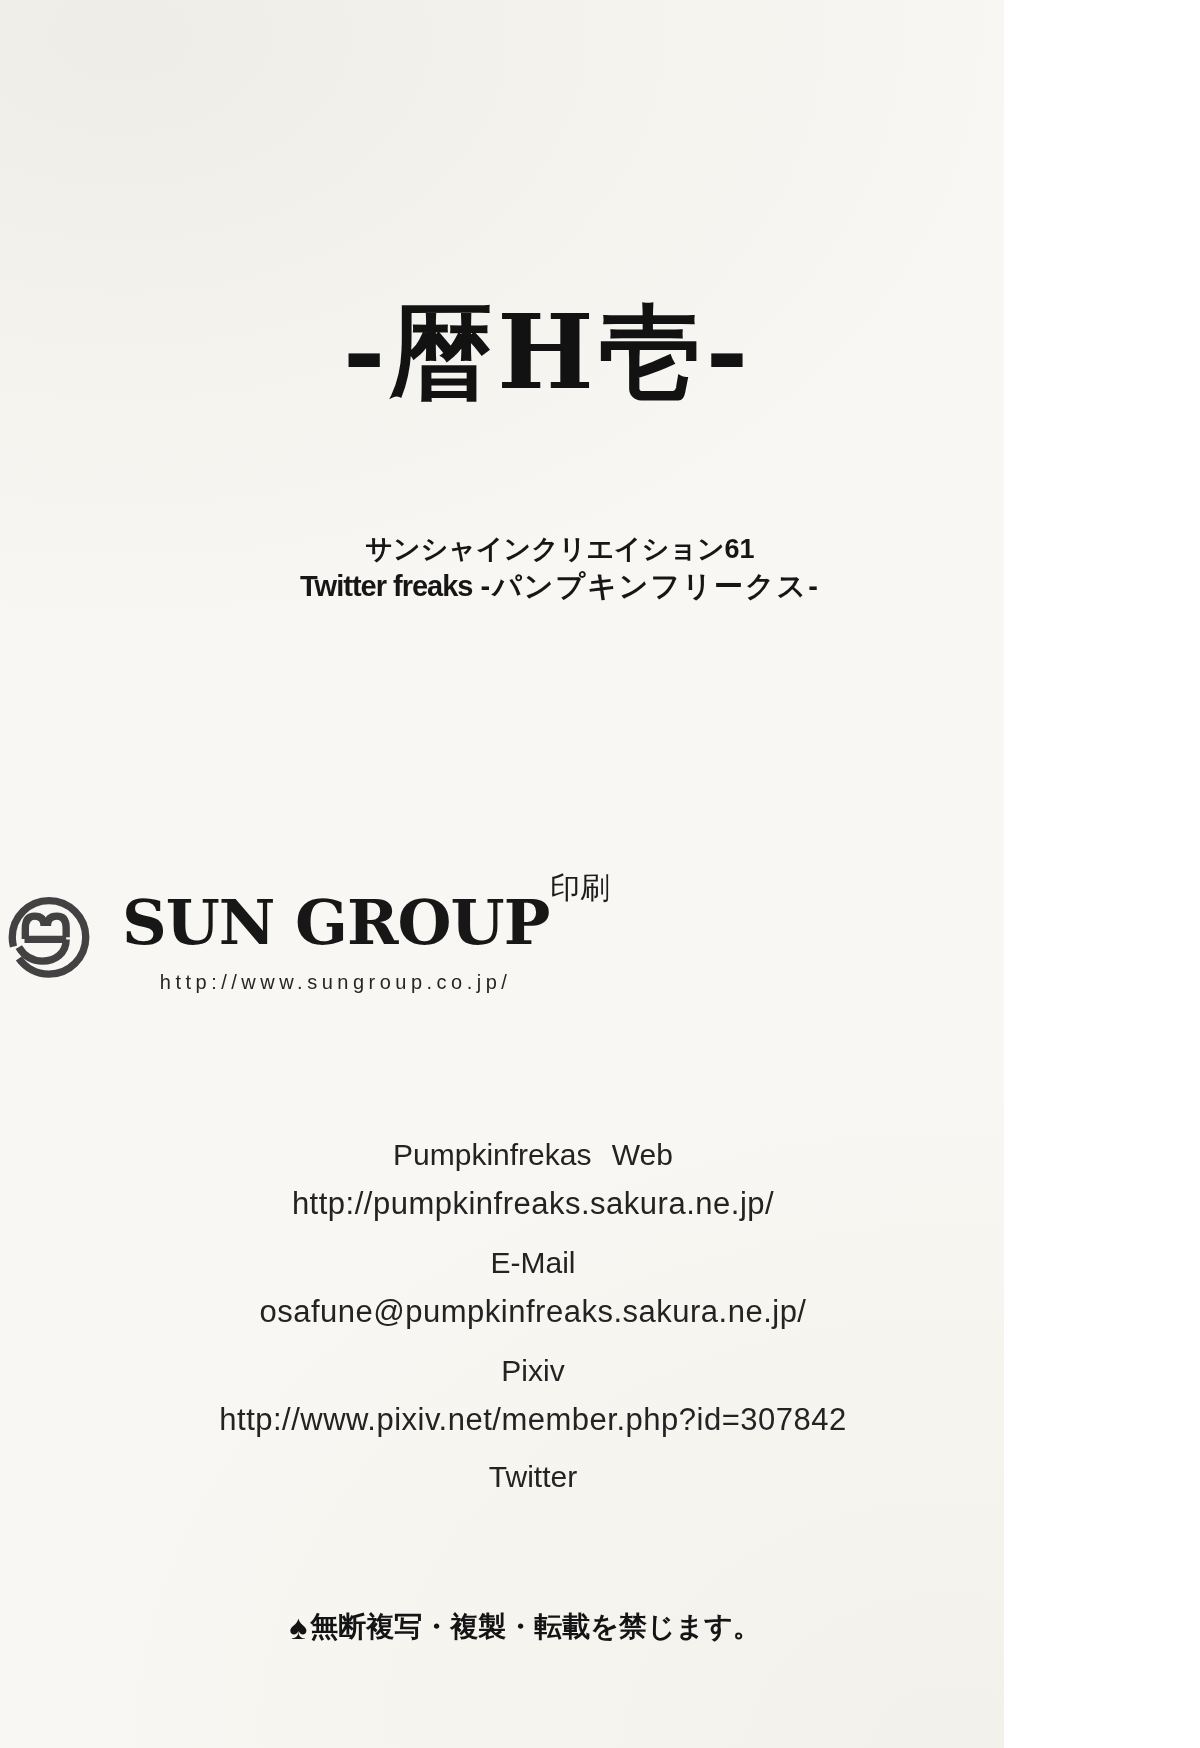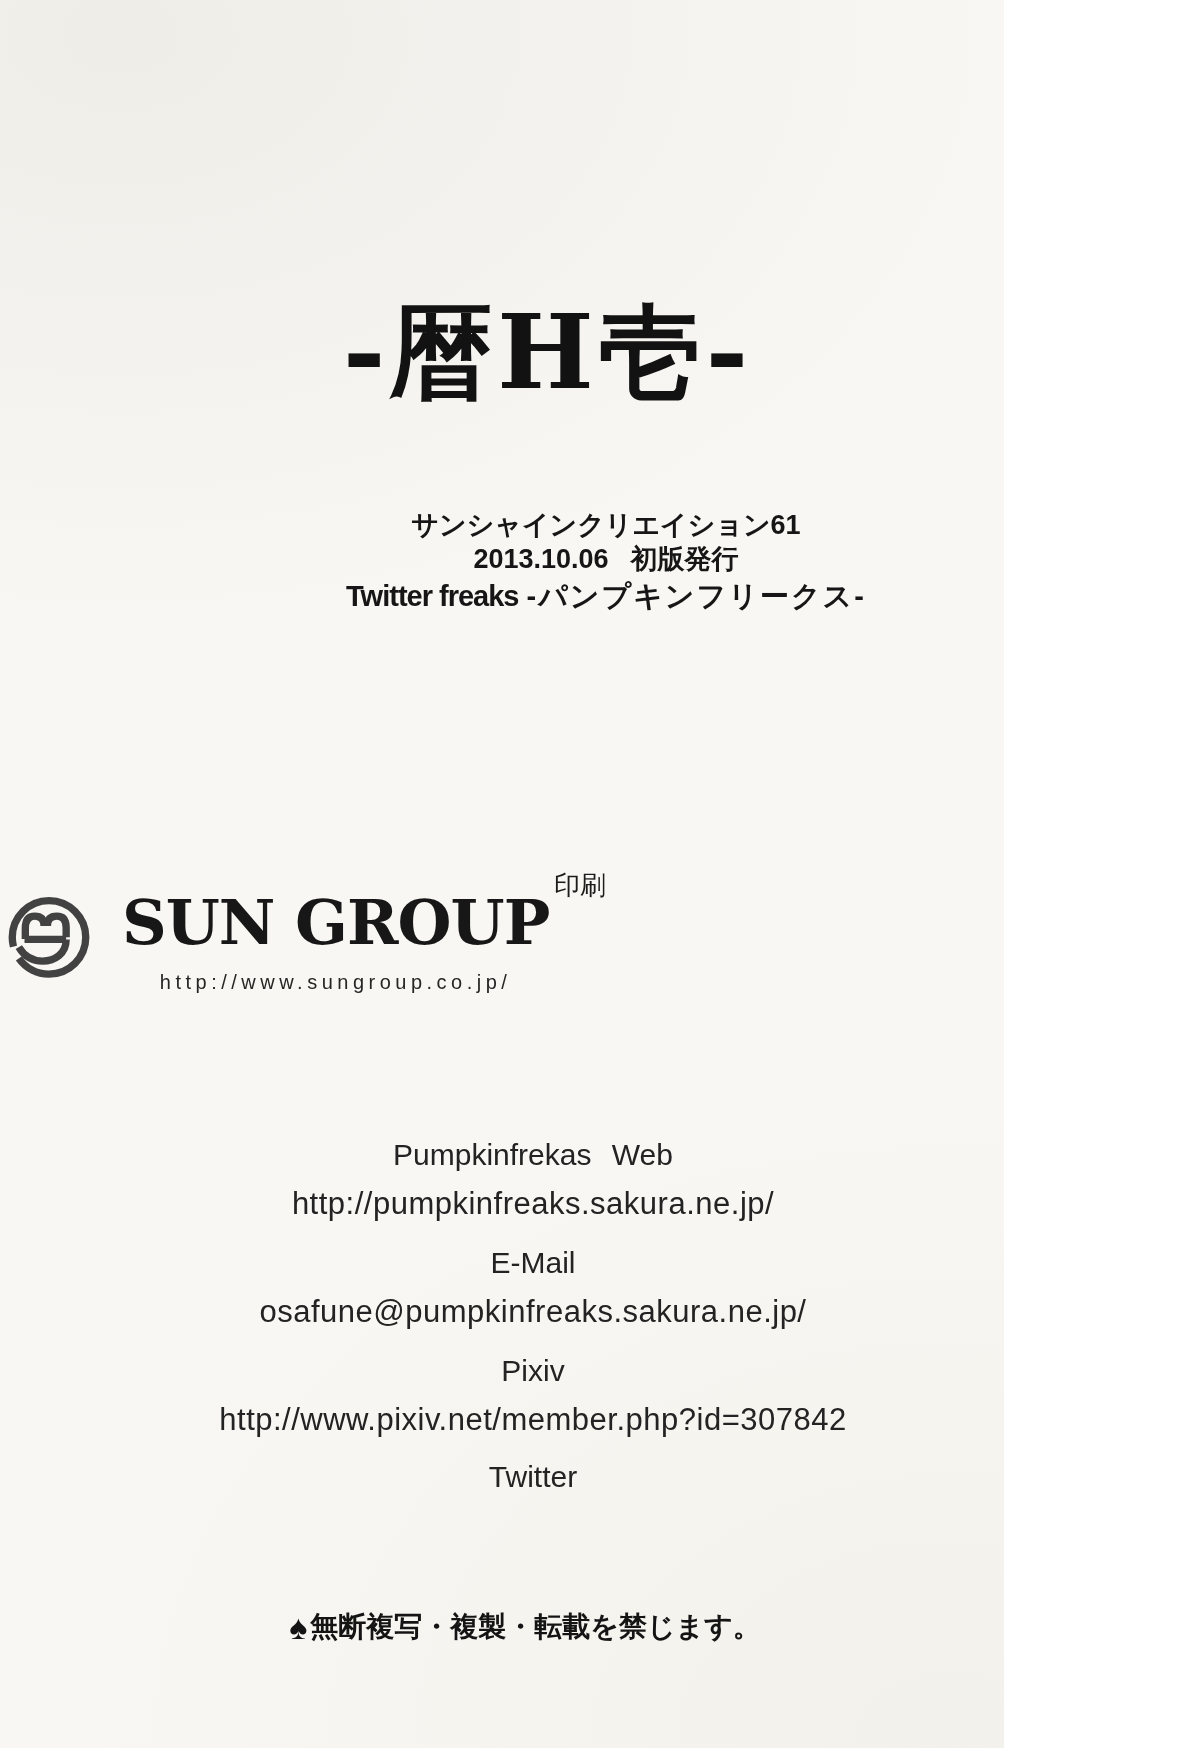--- a/index.html
+++ b/index.html
@@ -23,32 +23,32 @@
   .title {
     top: 296px; width: 1096px;
     font-family: "DejaVu Serif", "Liberation Serif", serif;
     font-weight: 600;
     font-size: 102px; line-height: 1.1;
     letter-spacing: 5px;
     color: #121212;
   }
 
   
-  .event { top: 508px; width: 1120px; margin-left: 46px; }
+  .event { top: 532px; width: 1120px; }
   .ev-line { font-size: 27px; line-height: 34px; font-weight: 700; color: #161616; }
   .ev-edition { margin-left: 22px; }
   .ev-circle { font-size: 29px; margin-top: 3px; }
   .circle-latin { letter-spacing: -1px; margin-right: 8px; }
   .circle-kana { font-weight: 700; letter-spacing: 2px; }
 
   
   .print-label {
     top: 868px; width: 1160px;
     font-family: "DejaVu Serif", "Liberation Serif", serif;
-    font-size: 26px; font-weight: 500; color: #1c1c1c;
+    font-size: 30px; font-weight: 500; color: #1c1c1c;
   }
   .logo-row {
     top: 884px; width: 1128px;
     display: flex; align-items: flex-start;
     gap: 24px;
   }
   .logo-mark { width: 98px; height: 98px; margin-top: 6px; flex: 0 0 auto; }
   .logo-text { padding-top: 10px; }
   .sun-name {
     font-family: "DejaVu Serif", "Liberation Serif", serif;
@@ -73,23 +73,20 @@
 </style>
 </head>
 <body>
 
 <div class="page">
 
   <div class="abs title">-暦H壱-</div>
 
   <div class="abs event">
     <div class="ev-line">サンシャインクリエイション61</div>
-    <div class="ev-line">
-      <span>2013.10.06</span><span class="ev-edition">初版発行</span>
-    </div>
     <div class="ev-line ev-circle">
       <span class="circle-latin">Twitter freaks</span><span class="circle-kana">-パンプキンフリークス-</span>
     </div>
   </div>
 
   <div class="abs print-label">印刷</div>
 
   <div class="abs logo-row">
     <svg class="logo-mark" viewBox="0 0 120 120" fill="none" stroke="#424242" stroke-width="9">
       <circle cx="60" cy="58" r="45" pathLength="283" stroke-dasharray="114 16 153"></circle>

